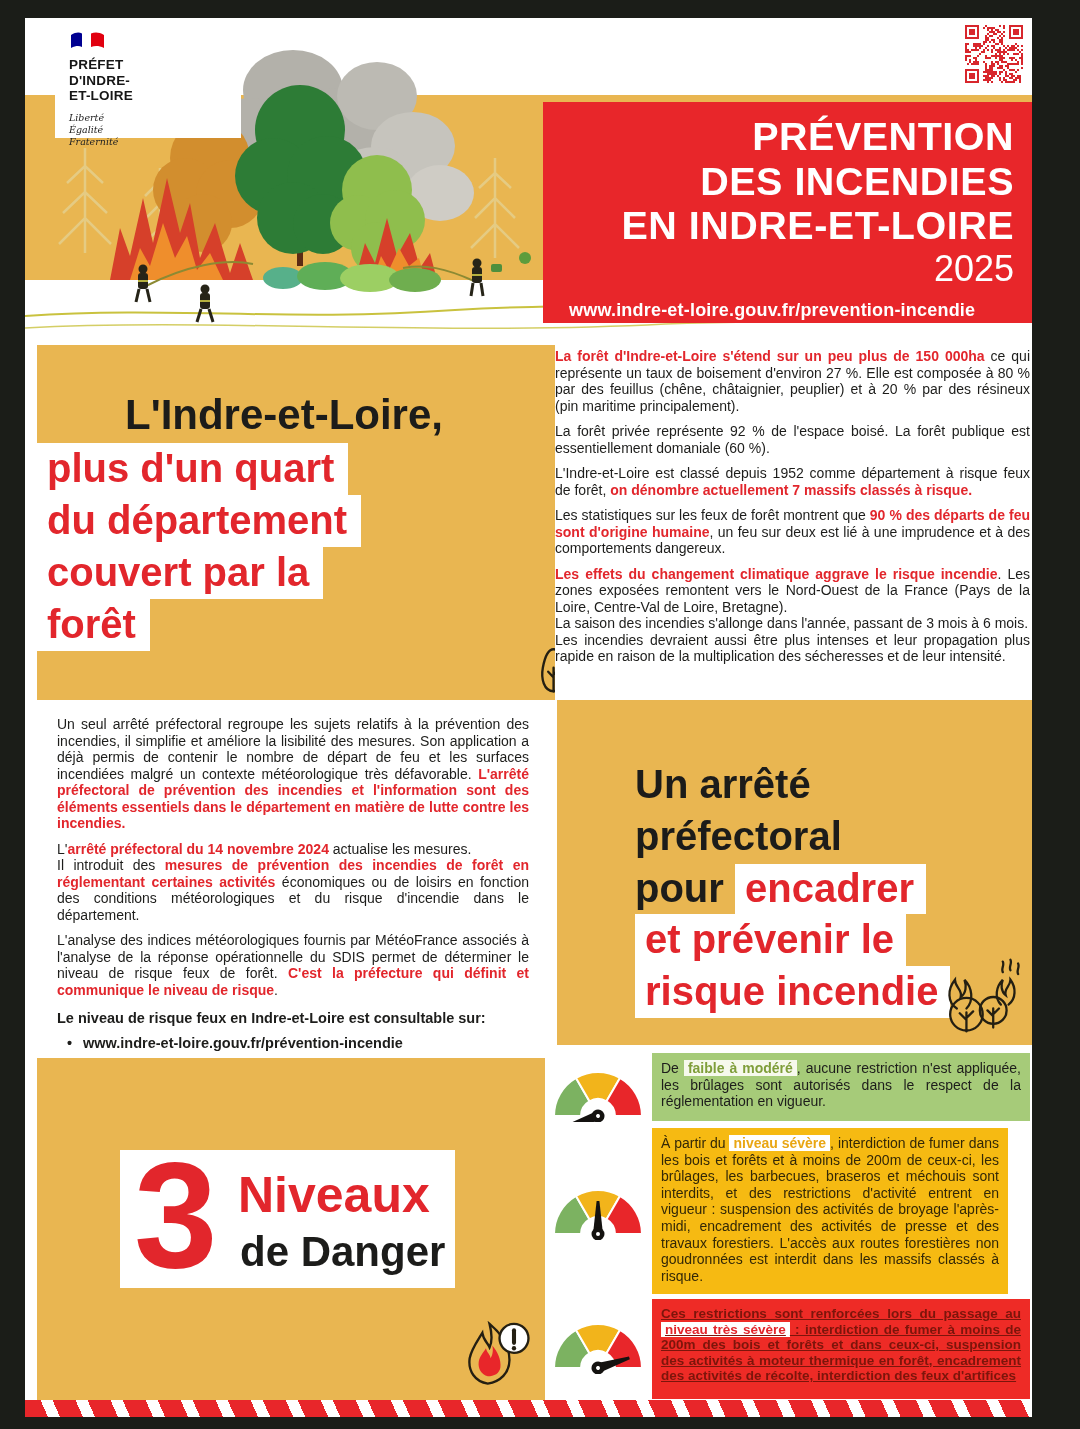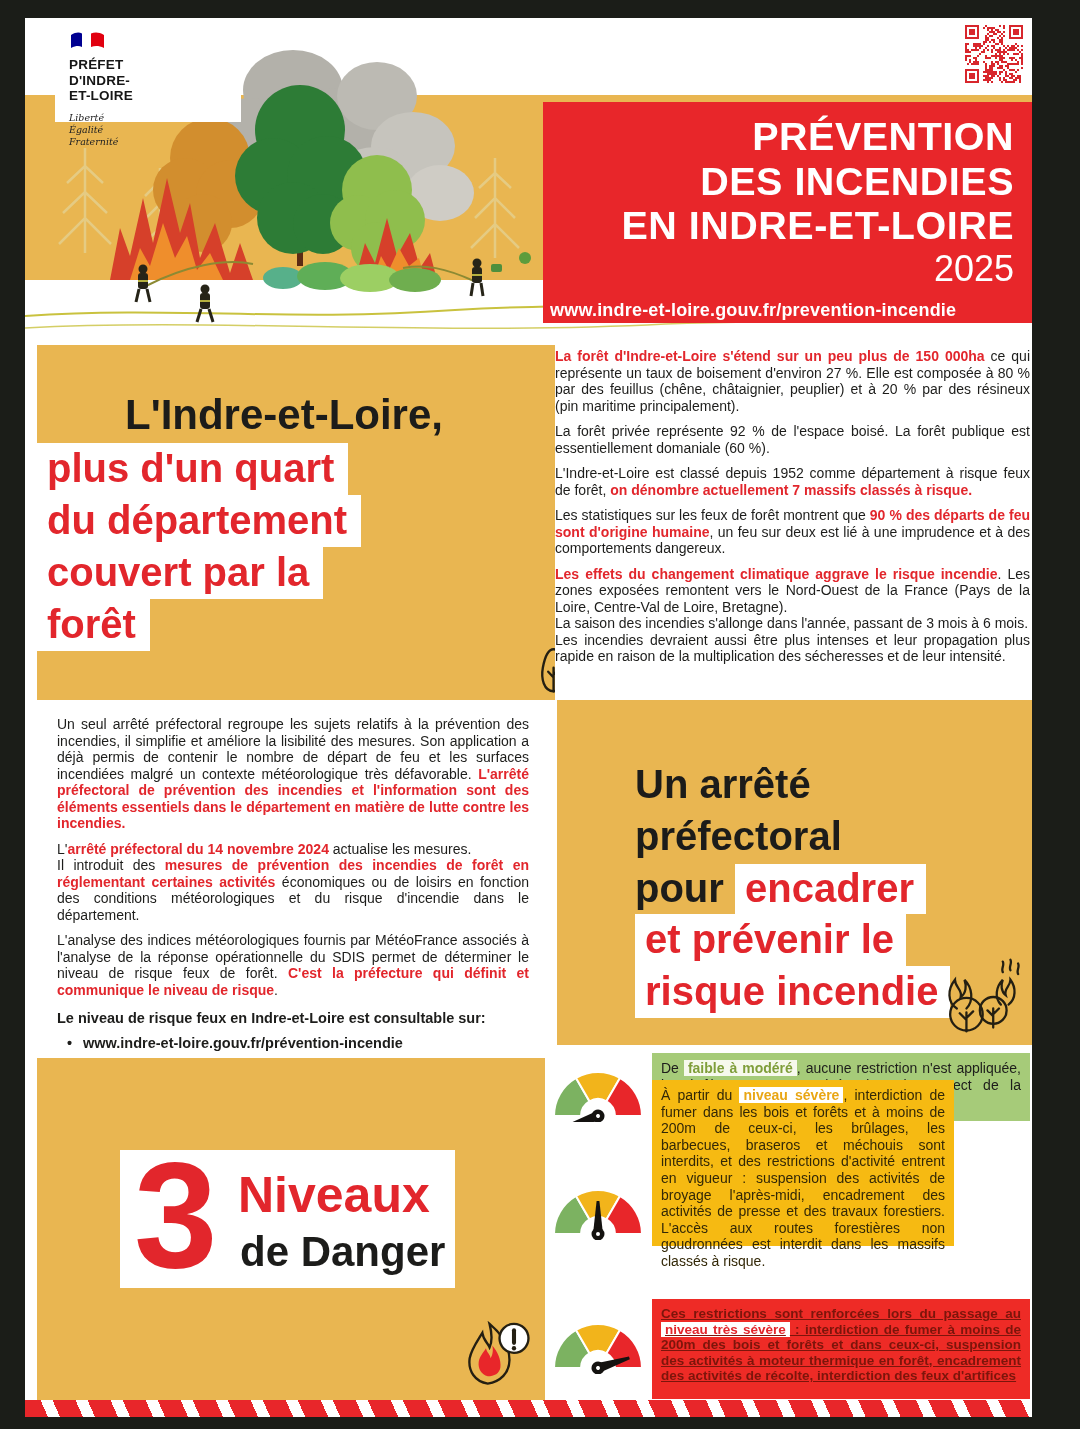--- a/index.html
+++ b/index.html
@@ -8,25 +8,25 @@
     --dark:#1b1d18;
   }
   *{box-sizing:border-box;margin:0;padding:0;}
   html,body{width:1080px;height:1429px;}
   body{background:var(--dark);position:relative;font-family:"Liberation Sans","DejaVu Sans",sans-serif;overflow:hidden;}
   .ab{position:absolute;}
   .poster{position:absolute;left:25px;top:18px;width:1007px;height:1399px;background:#fff;overflow:hidden;}
 
   
   .illu{left:0;top:0;width:1007px;height:318px;}
-  .logo-box{left:30px;top:0;width:186px;height:104px;background:#fff;padding:12px 10px 0 14px;z-index:3;}
+  .logo-box{left:30px;top:0;width:186px;height:120px;background:#fff;padding:12px 10px 0 14px;z-index:3;}
   .logo-name{font-size:13.5px;font-weight:700;line-height:15.5px;color:#161616;letter-spacing:.2px;}
   .logo-motto{margin-top:8px;font-family:"DejaVu Serif","Liberation Serif",serif;font-style:italic;font-size:9.5px;line-height:12px;color:#222;}
   .qr{left:940px;top:7px;width:58px;height:58px;background:#fff;z-index:3;}
-  .hdr{left:518px;top:84px;width:489px;height:221px;background:var(--red);z-index:2;padding:12px 18px 8px 7px;}
+  .hdr{left:518px;top:84px;width:489px;height:221px;background:var(--red);z-index:2;padding:12px 18px 8px 26px;}
   .hdr-title{font-size:39.5px;line-height:44.5px;font-weight:700;color:#fff;text-align:right;letter-spacing:.5px;}
   .hdr-year{font-size:36px;line-height:38px;font-weight:400;color:#fff;text-align:right;margin-top:2px;}
   .hdr-url{font-size:18px;font-weight:700;color:#fff;margin-top:12px;letter-spacing:.2px;white-space:nowrap;}
 
   
   .yellow{background:var(--yellow);}
   .lh-block{left:12px;top:327px;width:597px;height:355px;padding-top:46px;}
   .lh-intro{font-size:42px;font-weight:700;color:#1c1c1a;margin:0 0 4px 88px;}
   .hl-chip{display:table;background:#fff;color:var(--red-text);font-weight:700;font-size:40px;line-height:46px;padding:2px 14px 4px 10px;}
 
@@ -51,21 +51,21 @@
   .nv-white{left:83px;top:92px;width:335px;height:138px;background:#fff;}
   .nv-3{left:14px;top:-10px;font-size:150px;line-height:150px;font-weight:700;color:var(--red-text);}
   .nv-word{left:118px;top:16px;font-size:50px;font-weight:700;color:var(--red-text);}
   .nv-sub{left:120px;top:78px;font-size:42px;font-weight:700;color:#1c1c1a;}
 
   
   .gauge{width:100px;height:64px;}
   .g1{left:523px;top:1040px;} .g2{left:523px;top:1158px;} .g3{left:523px;top:1292px;}
   .lvl{padding:7px 9px;font-size:14px;line-height:16.6px;text-align:justify;}
   .lvl-0{left:627px;top:1035px;width:378px;height:68px;background:var(--green-box);color:var(--ink);}
-  .lvl-1{left:627px;top:1062px;width:302px;height:166px;background:var(--amber-box);color:#332807;}
+  .lvl-1{left:627px;top:1110px;width:356px;height:166px;background:var(--amber-box);color:#332807;}
   .lvl-2{left:627px;top:1281px;width:378px;height:100px;background:var(--red-box);color:var(--maroon);font-weight:700;font-size:13.5px;line-height:15.6px;text-decoration:underline;}
   .chip{font-weight:700;padding:0 4px;background:#fff;}
   .chip-green{color:#7f9e3a;background:#f6f9ec;}
   .chip-amber{color:#e9a613;}
   .chip-red{color:var(--red-text);}
 
   .stripes{left:0;top:1382px;width:1007px;height:17px;
     background:repeating-linear-gradient(66deg,#e8262a 0 21px,#ffffff 21px 32px);}
 
   svg{display:block;}

